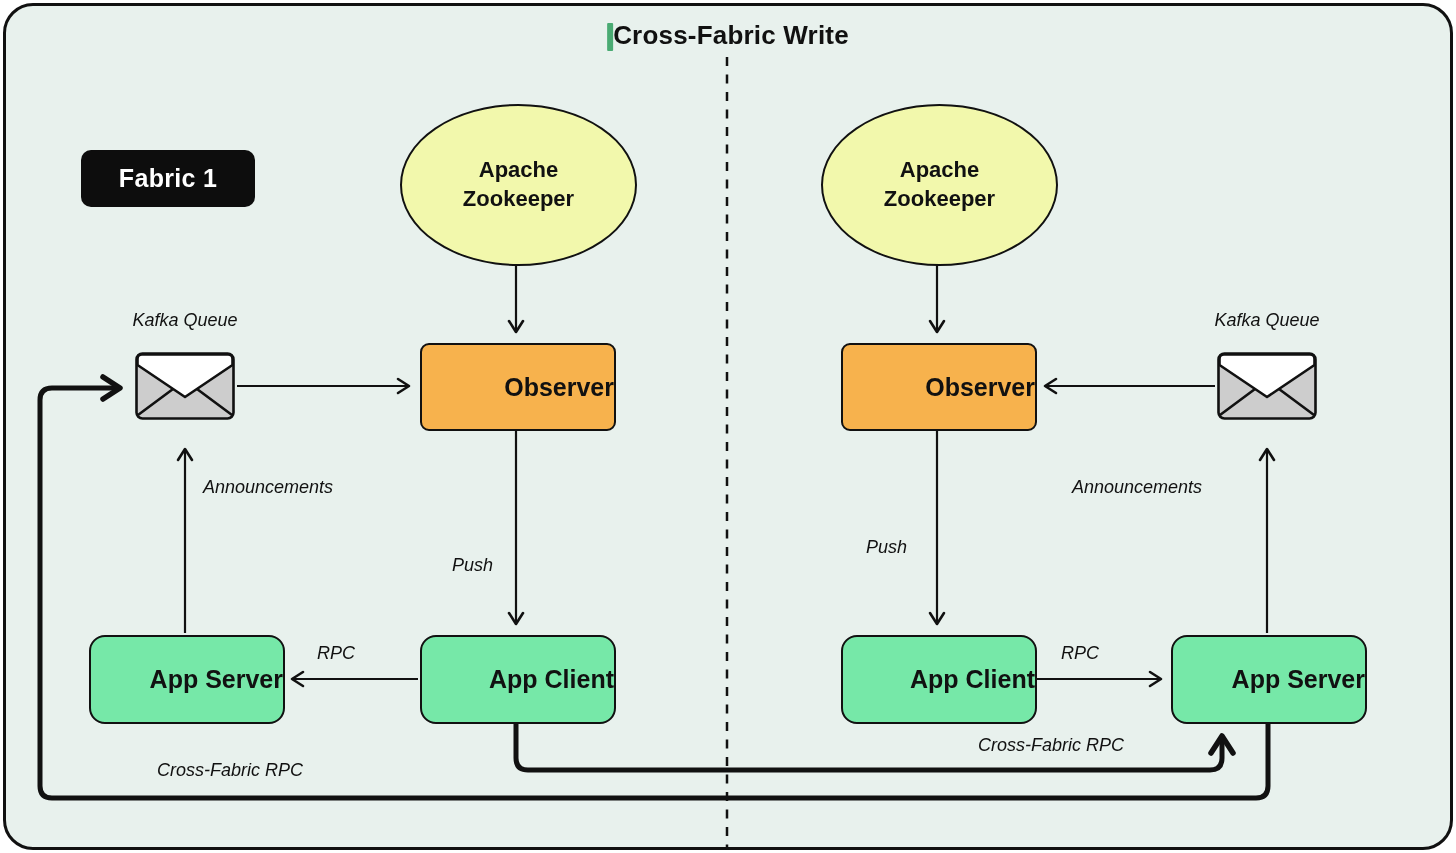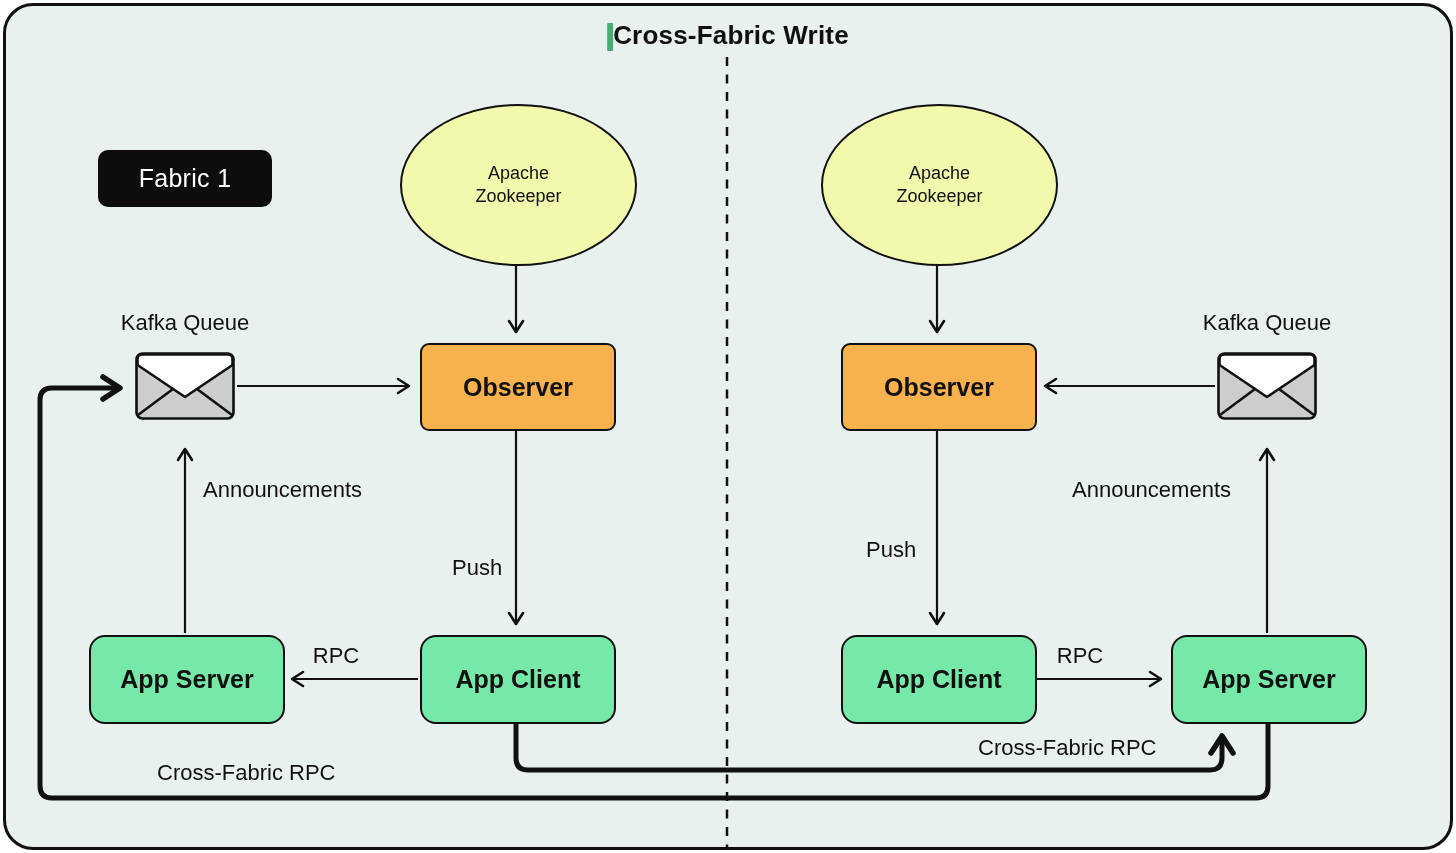--- a/index.html
+++ b/index.html
@@ -6,31 +6,31 @@
   body{font-family:"Liberation Sans","DejaVu Sans",sans-serif;color:#111;}
   .canvas{position:relative;width:1456px;height:853px;background:#fff;overflow:hidden;}
   .frame{position:absolute;left:3px;top:3px;right:3px;bottom:3px;
          background:var(--background,#e8f1ed);
          border:3px solid var(--frame-border,#111);border-radius:30px;}
   .title{position:absolute;top:20px;left:50%;transform:translateX(-50%);
          display:flex;align-items:flex-end;gap:0;white-space:nowrap;}
   .title .bar{width:6px;height:28px;background:var(--accent-green,#4aab73);border-radius:1px;}
   .title .txt{font-size:26px;font-weight:700;letter-spacing:.2px;}
   svg.layer{position:absolute;left:0;top:0;width:1456px;height:853px;pointer-events:none;}
-  .node{position:absolute;display:flex;align-items:center;justify-content:center;
+  .node{position:absolute;display:flex;align-items:center;justify-content:flex-end;
         border:2.5px solid #111;border-radius:9px;font-size:25px;font-weight:600;}
   .green{background:var(--node-green,#76e8a8);border-radius:16px;}
   .orange{background:var(--node-orange,#f7b24d);}
   .badge{position:absolute;display:flex;align-items:center;justify-content:center;
          background:var(--badge-black,#0d0d0d);color:#fff;border-radius:10px;
          font-size:25px;font-weight:500;letter-spacing:.3px;}
   .ellipse{position:absolute;display:flex;align-items:center;justify-content:center;
            background:var(--node-yellow,#f2f8ac);border:2.5px solid #111;border-radius:50%;
-           font-size:18px;font-weight:400;text-align:center;line-height:1.3;}
-  .elabel{position:absolute;font-size:22px;font-weight:500;white-space:nowrap;}
+           font-size:22px;font-weight:700;text-align:center;line-height:1.3;}
+  .elabel{position:absolute;font-size:18px;font-weight:500;white-space:nowrap;font-style:italic;}
   .center{text-align:center;}
   .env{position:absolute;}
 </style>
 </head>
 <body>
 
 <div class="canvas">
   <div class="frame"></div>
 
   <div class="title">
@@ -59,21 +59,21 @@
     <path d="M937 265 V331" fill="none" stroke="#111" stroke-width="2.2" marker-end="url(#arrow)"></path>
     <path d="M1215 386 H1046" fill="none" stroke="#111" stroke-width="2.2" marker-end="url(#arrow)"></path>
     <path d="M937 429 V623" fill="none" stroke="#111" stroke-width="2.2" marker-end="url(#arrow)"></path>
     <path d="M1035 679 H1160" fill="none" stroke="#111" stroke-width="2.2" marker-end="url(#arrow)"></path>
     <path d="M1267 633 V450" fill="none" stroke="#111" stroke-width="2.2" marker-end="url(#arrow)"></path>
 
     <path d="M516 721 V758 Q516 770 528 770 H1210 Q1222 770 1222 758 V738" fill="none" stroke="#111" stroke-width="5" stroke-linecap="round" marker-end="url(#arrowThick)"></path>
     <path d="M1268 721 V786 Q1268 798 1256 798 H52 Q40 798 40 786 V400 Q40 388 52 388 H118" fill="none" stroke="#111" stroke-width="5" stroke-linecap="round" marker-end="url(#arrowThick)"></path>
   </svg>
 
-  <div class="badge" style="left:98px;top:150px;width:174px;height:57px;">
+  <div class="badge" style="left:81px;top:150px;width:174px;height:57px;font-weight:bold;">
     <span>Fabric 1</span>
   </div>
 
   <div class="ellipse" style="left:400px;top:104px;width:233px;height:158px;">
     <span>
       <span>Apache</span><br>
       <span>Zookeeper</span>
     </span>
   </div>
 

